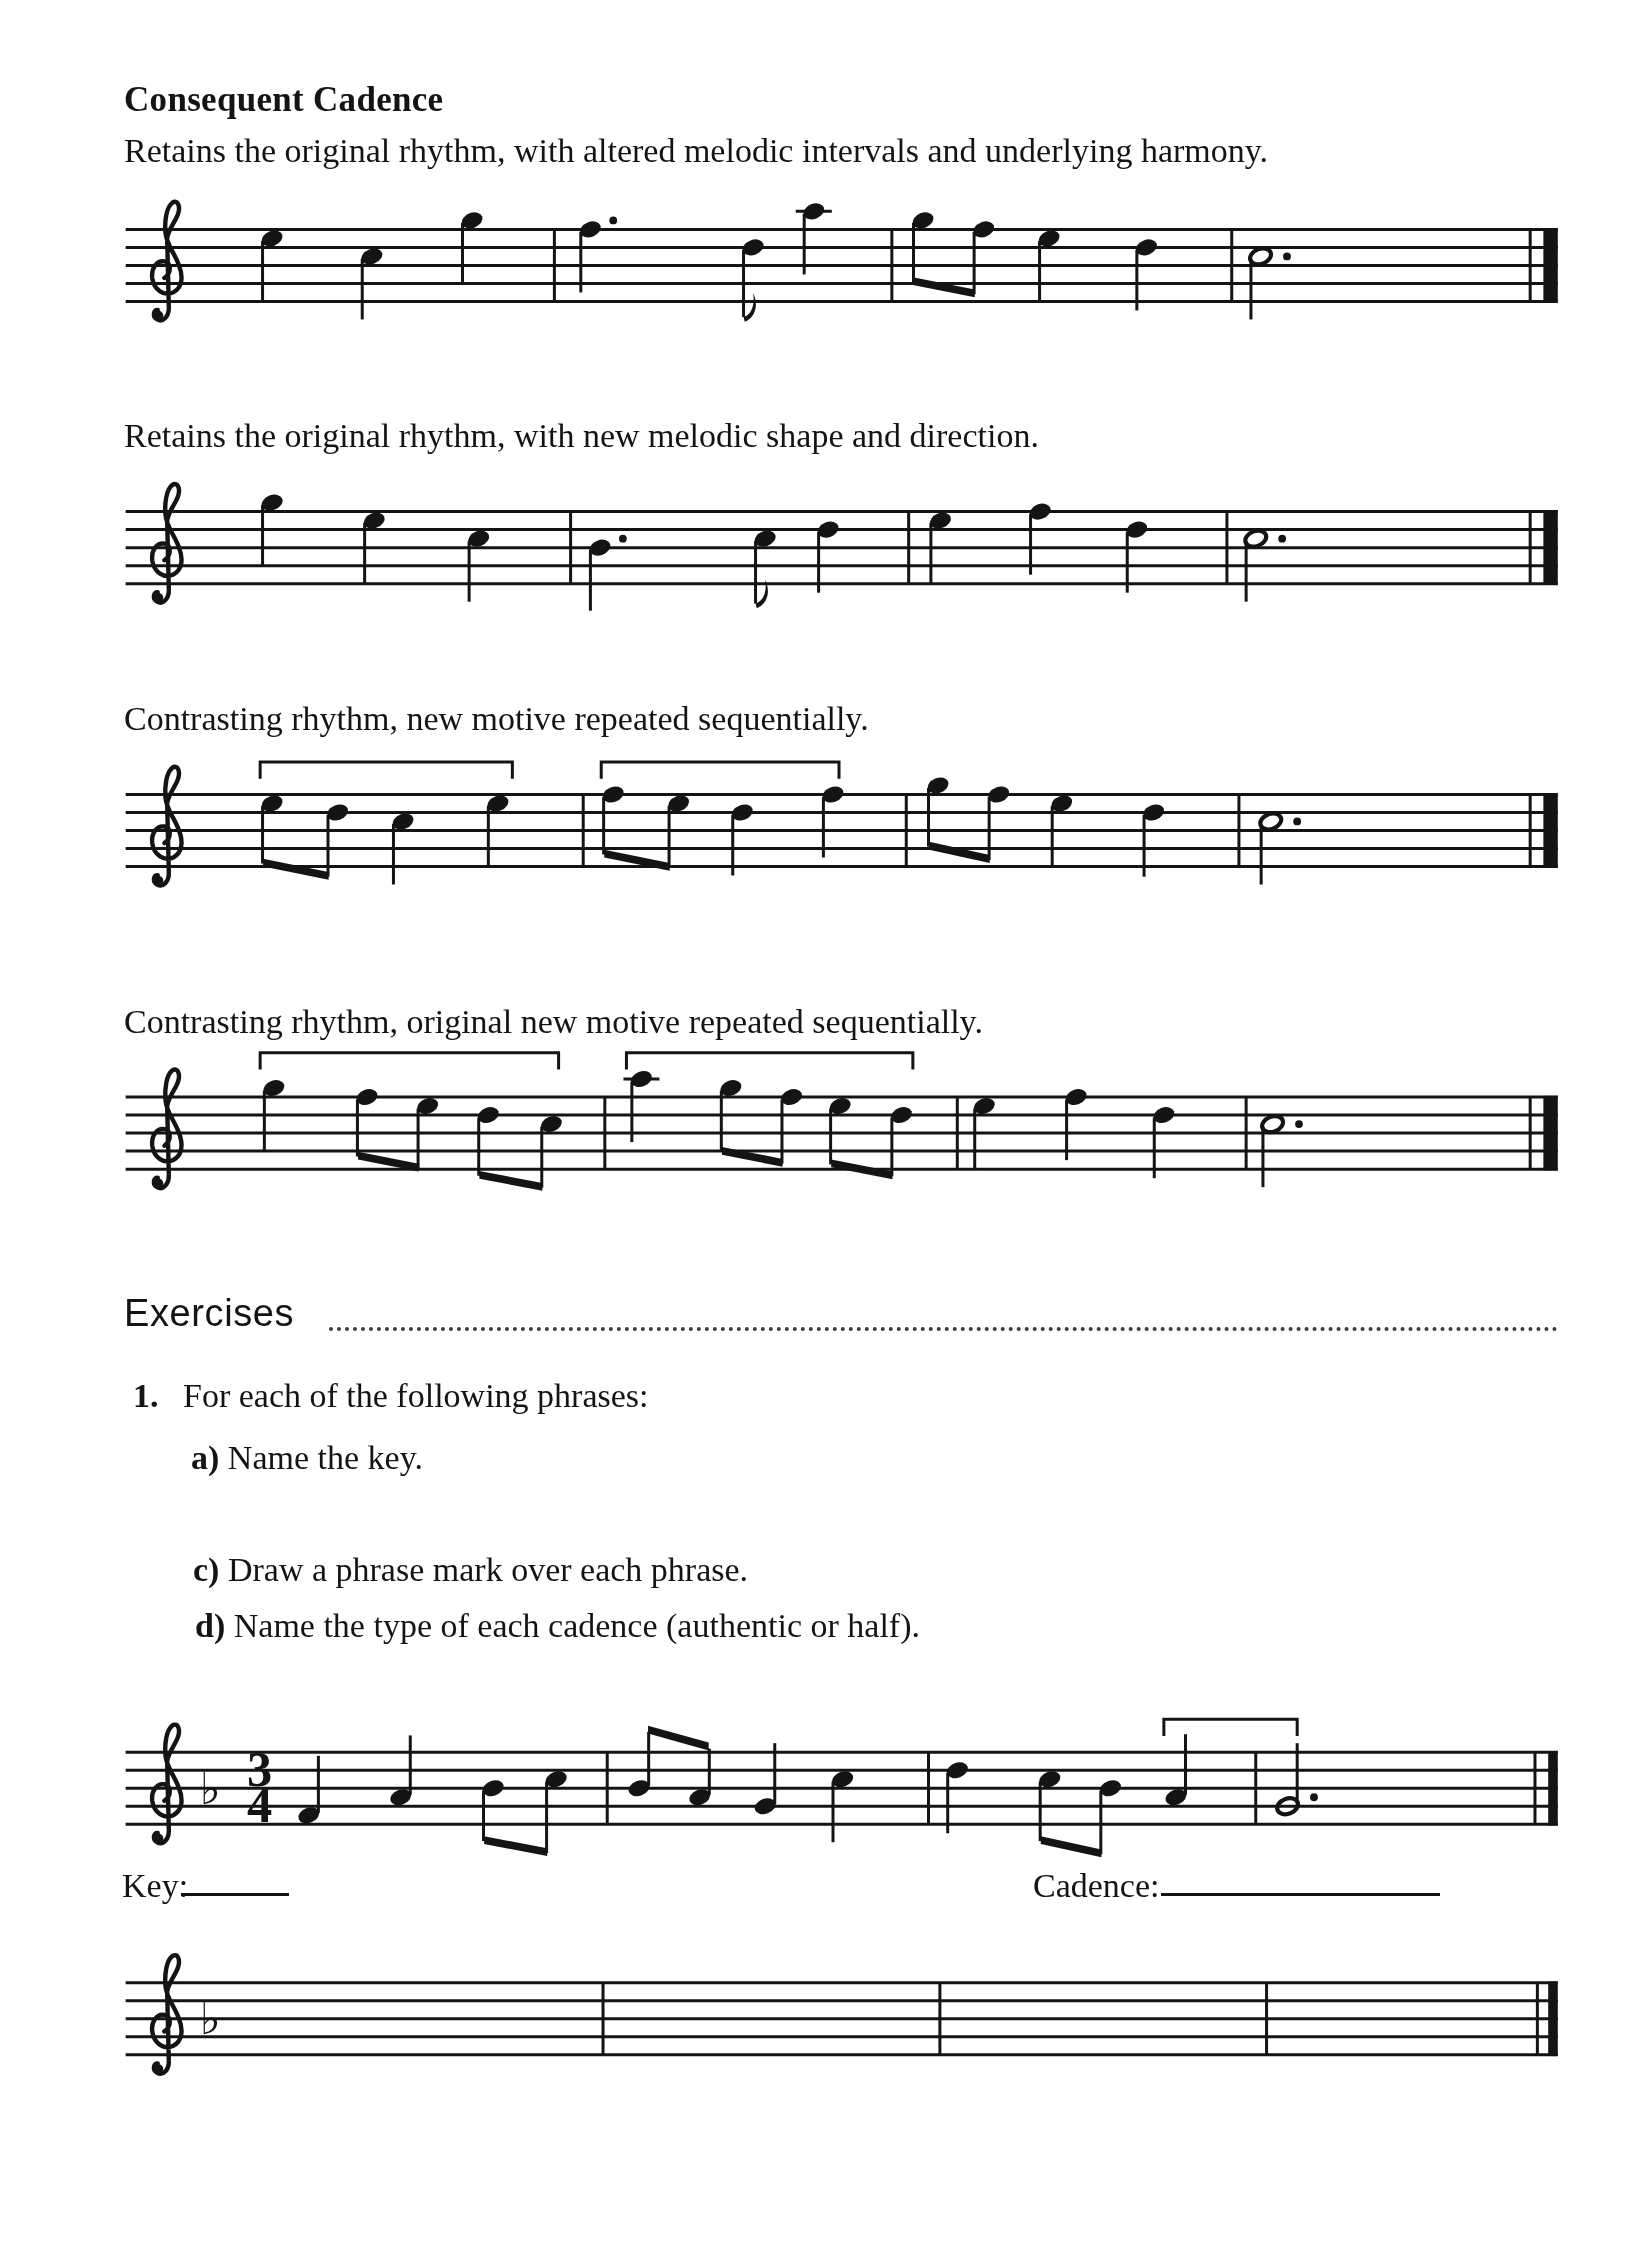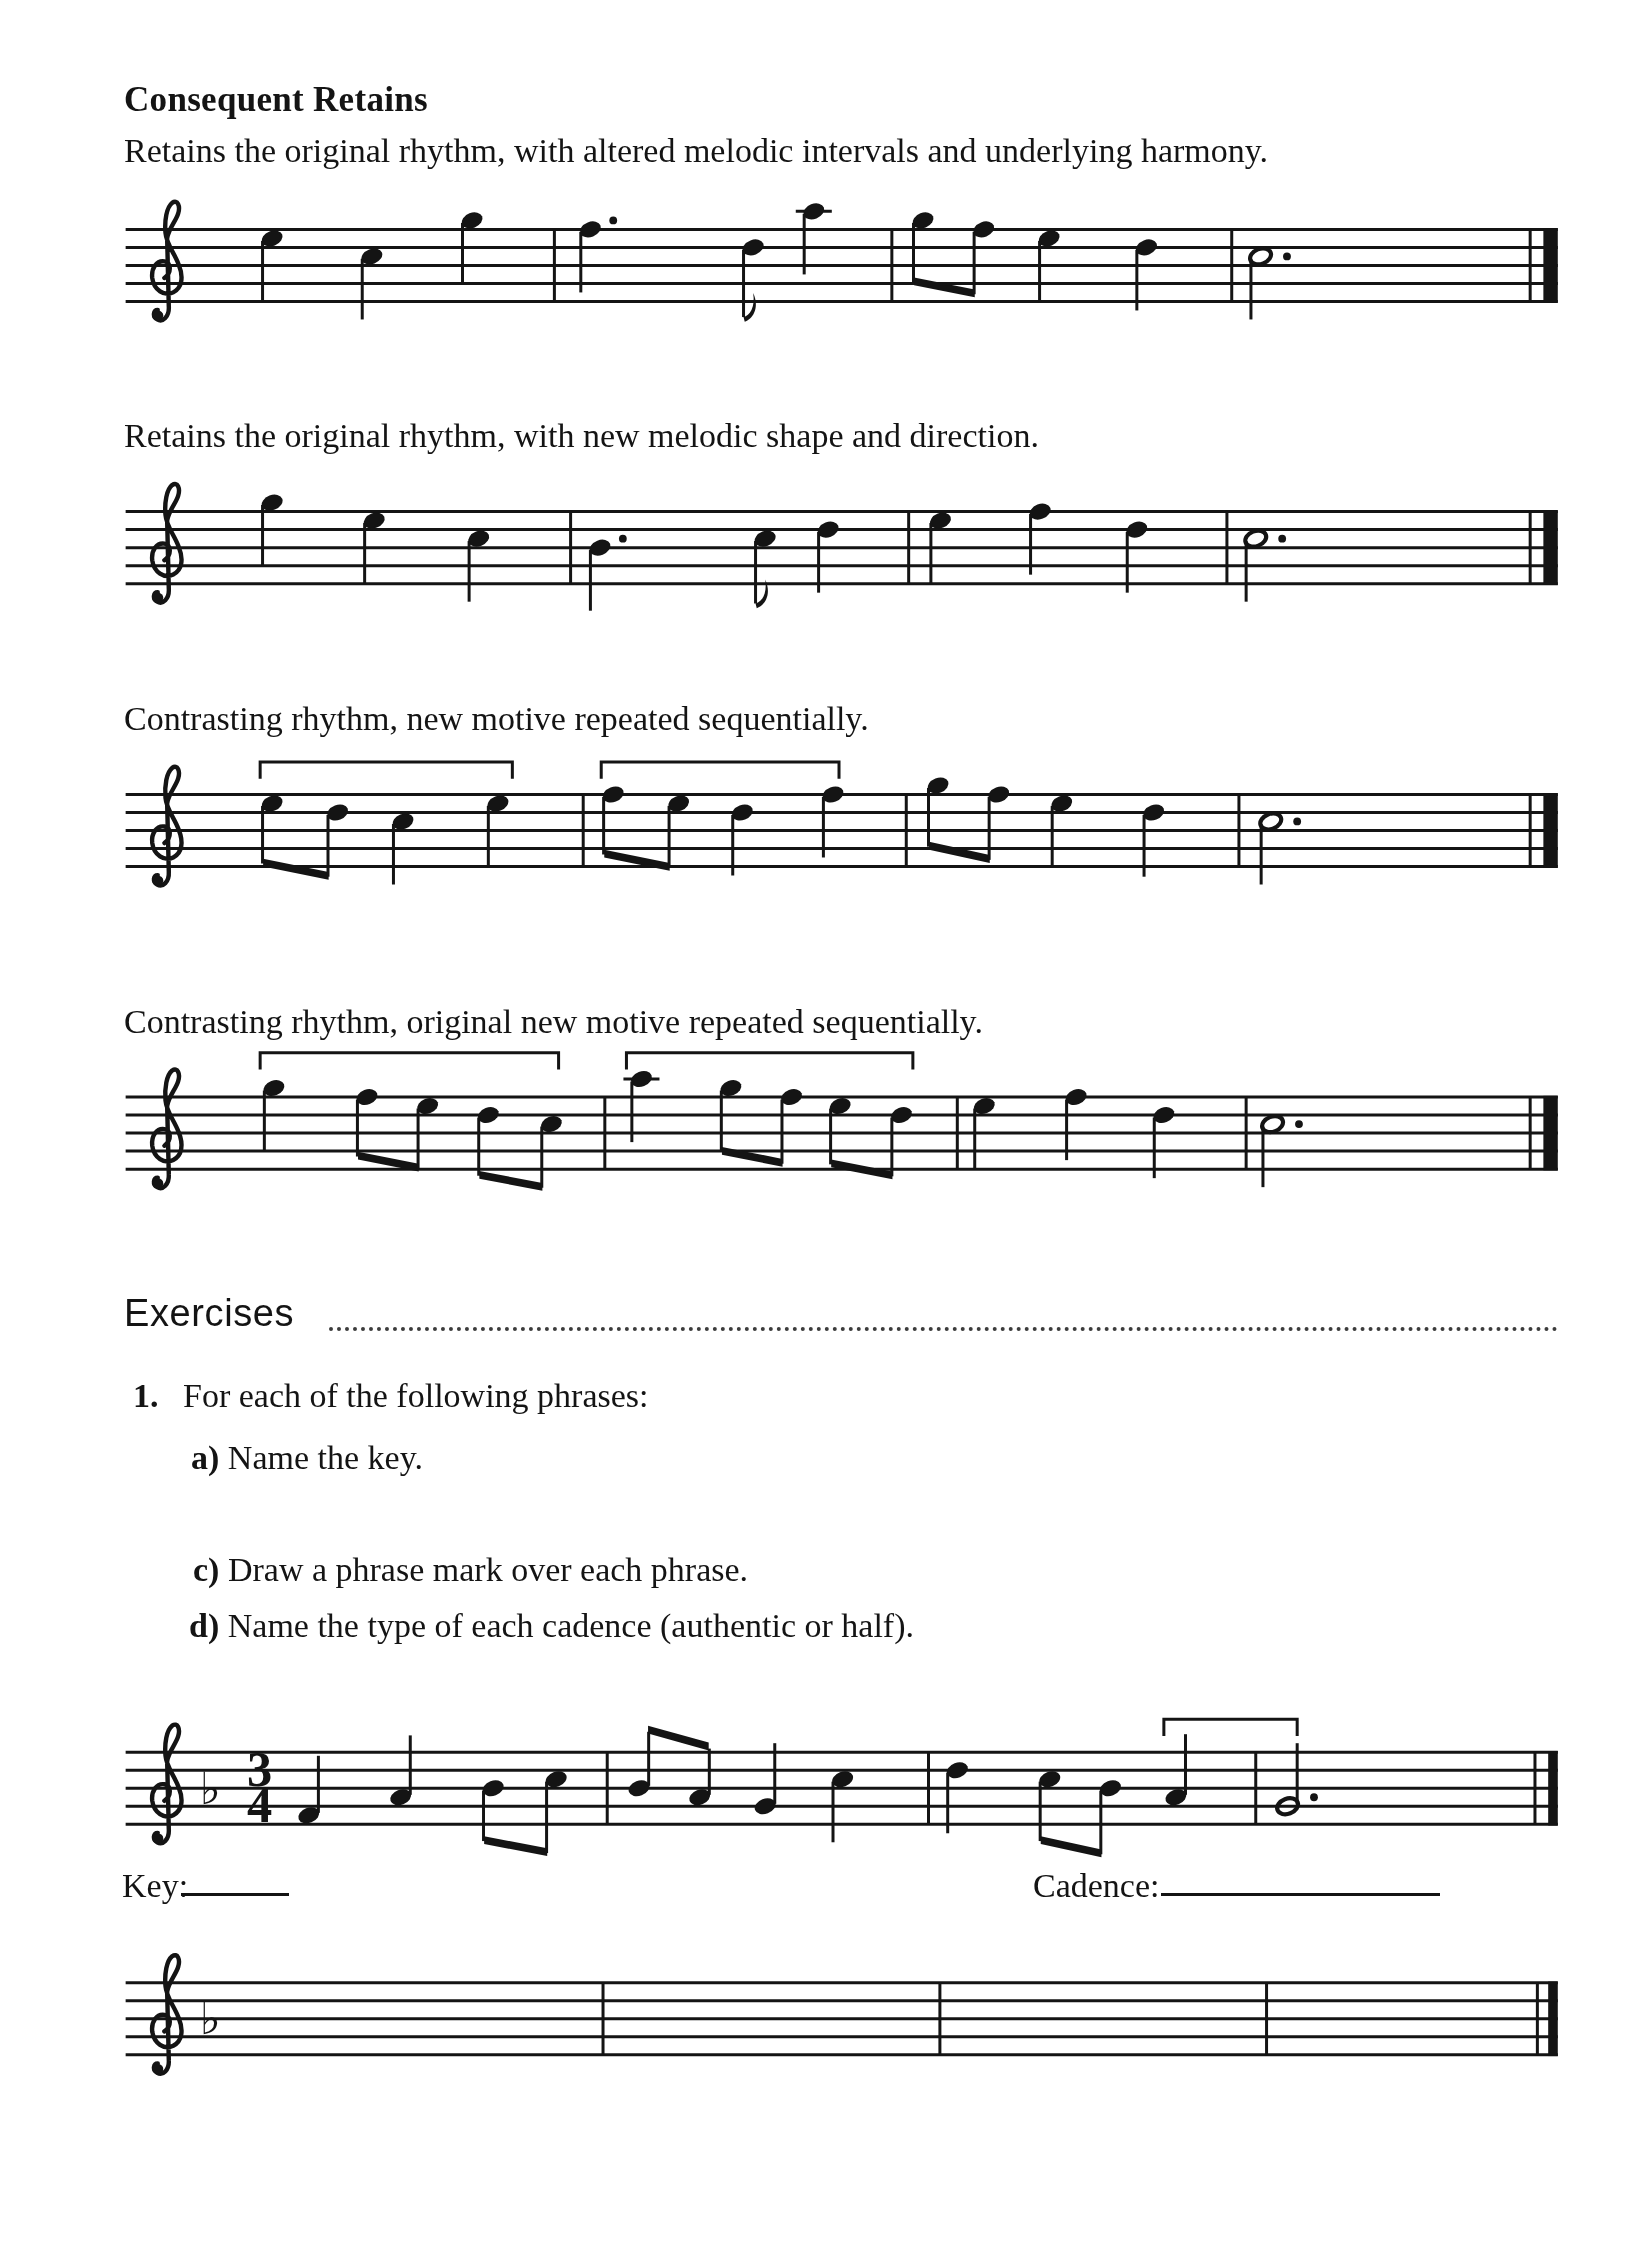--- a/index.html
+++ b/index.html
@@ -394,42 +394,42 @@
         <line x1="2560" y1="3302" x2="2560" y2="3422" stroke="#141414" stroke-width="5"></line>
         <rect x="2578" y="3300" width="16" height="124" fill="#141414"></rect>
         <g transform="translate(268 3302) scale(0.92)">
           <path d="M 6 88 C 20 78 18 60 6 58 C -8 56 -18 70 -16 88 C -13 110 6 122 22 114 C 38 106 41 86 32 64 C 24 42 10 28 8 6 C 6 -16 10 -40 20 -48 C 30 -55 35 -42 31 -29 C 27 -15 14 -2 11 16 L 14 140 C 15 158 3 169 -7 163 C -16 158 -14 146 -6 146" fill="none" stroke="#141414" stroke-width="8" stroke-linecap="round"></path>
           <ellipse cx="-6" cy="156" rx="10" ry="9" fill="#141414"></ellipse>
         </g>
         <text x="350" y="3388" font-size="74" text-anchor="middle" fill="#141414" class="flat-glyph">♭</text>
       </g>
     </svg>
 
-  <div class="abs heading" style="left:124px;top:80px;">Consequent Retains</div>
+  <div class="abs heading" style="left:124px;top:80px;">Consequent Cadence</div>
 
   <div class="abs caption" style="left:124px;top:417px;">Retains the original rhythm, with new melodic shape and direction.</div>
   <div class="abs caption" style="left:124px;top:132px;">Retains the original rhythm, with altered melodic intervals and underlying harmony.</div>
   <div class="abs caption" style="left:124px;top:700px;font-family:Liberation Serif, serif;">Contrasting rhythm, new motive repeated sequentially.</div>
   <div class="abs caption" style="left:124px;top:1003px;">Contrasting rhythm, original new motive repeated sequentially.</div>
 
   <div class="abs ex-heading" style="left:124px;top:1292px;">Exercises</div>
   <div class="abs dotline" style="left:329px;top:1292px;width:1229px;"></div>
 
   <div class="abs body-txt bold" style="left:133px;top:1377px;">1.</div>
   <div class="abs body-txt" style="left:183px;top:1377px;">For each of the following phrases:</div>
 
   <div class="abs body-txt" style="left:191px;top:1439px;">
     <span class="bold">a)</span>
     <span>Name the key.</span>
   </div>
   <div class="abs body-txt" style="left:193px;top:1551px;">
     <span class="bold">c)</span>
     <span>Draw a phrase mark over each phrase.</span>
   </div>
-  <div class="abs body-txt" style="left:189px;top:1607px;text-align:right;">
+  <div class="abs body-txt" style="left:195px;top:1607px;text-align:right;">
     <span class="bold">d)</span>
     <span>Name the type of each cadence (authentic or half).</span>
   </div>
 
   <div class="abs body-txt" style="left:122px;top:1867px;">Key:</div>
   <div class="abs blank-line" style="left:181px;top:1893px;width:108px;"></div>
 
   <div class="abs body-txt" style="left:1033px;top:1867px;">Cadence:</div>
   <div class="abs blank-line" style="left:1161px;top:1893px;width:279px;"></div>
 

